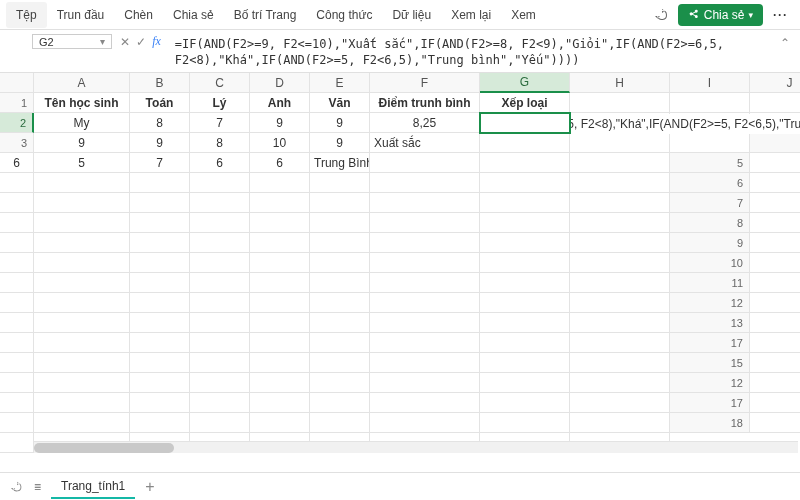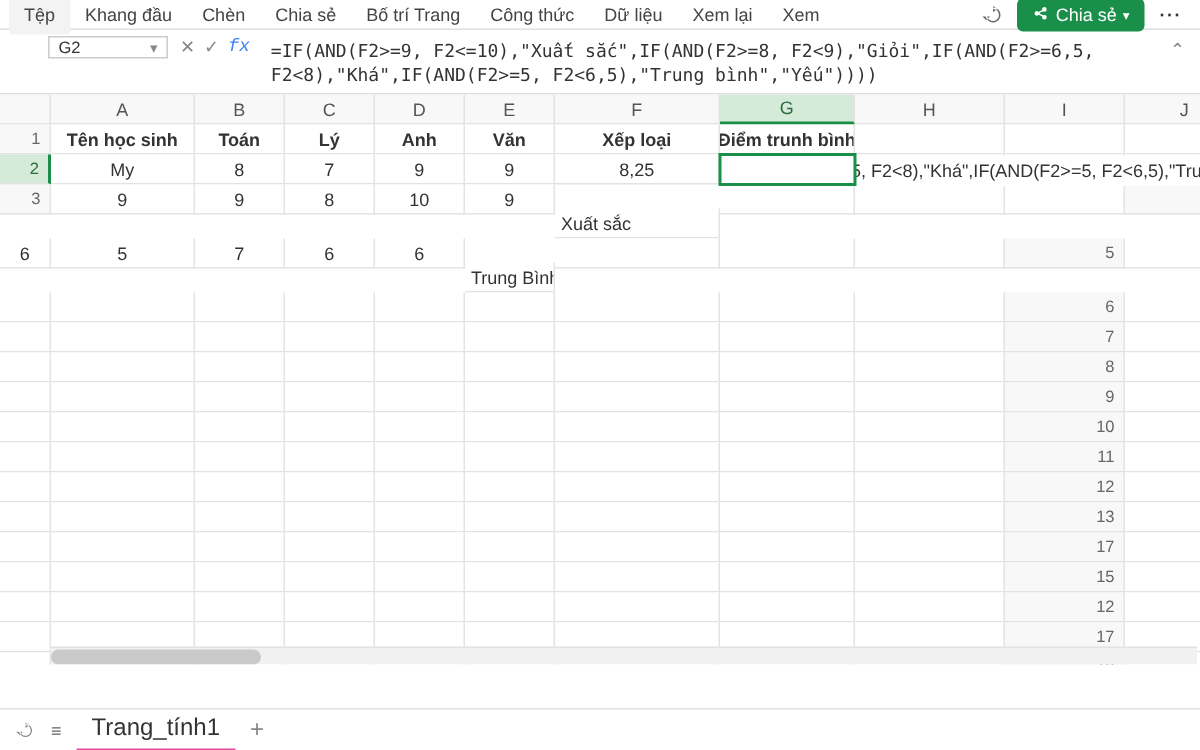--- a/index.html
+++ b/index.html
@@ -1,59 +1,59 @@
 <!DOCTYPE html>
 <html><head>
 <meta charset="utf-8">
 <style>
   * { box-sizing: border-box; margin: 0; padding: 0; }
   html, body { width: 800px; height: 500px; font-family: "Segoe UI", Arial, sans-serif; font-size: 12px; color: #333; background: #fff; overflow: hidden; }
-  .menubar { display: flex; align-items: center; height: 20px; padding: 0 6px; background: #fff; border-bottom: 1px solid #e0e0e0; }
+  .menubar { display: flex; align-items: center; height: 30px; padding: 0 6px; background: #fff; border-bottom: 1px solid #e0e0e0; }
   .menubar .tab { padding: 6px 10px; color: #444; cursor: pointer; }
   .menubar .tab.active { background: #f3f3f3; border-radius: 3px; }
   .menubar .spacer { flex: 1; }
   .menubar .icon-btn { width: 24px; height: 24px; display: flex; align-items: center; justify-content: center; cursor: pointer; }
   .share-btn { background: #1a8f4a; color: #fff; padding: 4px 10px; border-radius: 4px; display: flex; align-items: center; gap: 4px; cursor: pointer; margin: 0 4px; }
   .ellipsis-btn { padding: 4px 6px; cursor: pointer; font-weight: bold; letter-spacing: 1px; }
   .formula-row { display: flex; align-items: flex-start; padding: 4px 6px; border-bottom: 1px solid #e0e0e0; min-height: 40px; }
   .namebox { width: 80px; height: 15px; border: 1px solid #ccc; font-size: 11px; padding: 2px 6px; display: flex; align-items: center; justify-content: space-between; background: #fff; margin-left: 26px; }
   .namebox .chev { color: #888; font-size: 10px; }
   .fx-icons { display: flex; align-items: center; gap: 6px; margin: 0 8px; color: #888; }
   .fx-icons span { cursor: pointer; }
-  .fx-label { font-style: italic; font-family: Liberation Mono, monospace; color: #3b82f6; margin-right: 6px; }
+  .fx-label { font-style: italic; font-family: Liberation Serif, serif; color: #3b82f6; margin-right: 6px; }
   .formula-text { flex: 1; font-family: Consolas, monospace; font-size: 12px; line-height: 16px; color: #333; white-space: pre-wrap; padding-top: 2px; }
   .formula-expand { color: #888; padding: 2px 4px; cursor: pointer; align-self: flex-start; }
   .sheet-area { position: relative; height: 380px; overflow: hidden; }
   .grid { display: grid; grid-template-columns: 34px 96px 60px 60px 60px 60px 110px 90px 100px 80px 80px; }
   .hdr, .rowhdr, .cell { border-right: 1px solid #e3e3e3; border-bottom: 1px solid #e3e3e3; height: 20px; display: flex; align-items: center; justify-content: center; font-size: 12px; background: #fff; }
   .hdr { background: #f8f8f8; color: #555; font-weight: normal; }
   .rowhdr { background: #f8f8f8; color: #666; font-size: 11px; justify-content: flex-end; padding-right: 6px; }
   .corner { background: #f8f8f8; }
   .cell { padding: 0 4px; overflow: hidden; white-space: nowrap; }
   .cell.bold { font-weight: 600; }
-  .cell.left { justify-content: flex-start; margin-top: 16px; }
+  .cell.left { justify-content: flex-start; }
   .hdr.sel { background: #d6ead9; color: #2a6b3d; border-bottom: 2px solid #1a8f4a; }
   .rowhdr.sel { background: #d6ead9; color: #2a6b3d; border-right: 2px solid #1a8f4a; }
   .cell.active { outline: 2px solid #1a8f4a; outline-offset: -1px; background: #fff; position: relative; z-index: 2; }
   .overflow-text { position: absolute; top: 41px; left: 480px; height: 20px; display: flex; align-items: center; font-size: 12px; white-space: nowrap; background: #fff; z-index: 1; padding-left: 2px; }
   .hscroll { position: absolute; left: 34px; right: 2px; bottom: 0; height: 12px; background: #f1f1f1; border-top: 1px solid #e3e3e3; }
   .hscroll .thumb { position: absolute; left: 0; top: 1px; width: 140px; height: 10px; background: #c9c9c9; border-radius: 5px; }
   .tabstrip { position: absolute; left: 0; right: 0; bottom: 0; height: 28px; display: flex; align-items: center; border-top: 1px solid #e0e0e0; background: #fff; padding-left: 10px; gap: 10px; }
   .tabstrip .hist { color: #888; cursor: pointer; }
   .tabstrip .menuico { color: #666; cursor: pointer; }
-  .tabstrip .sheet-tab { padding: 4px 10px; border-bottom: 2px solid #ec4899; font-size: 16px; cursor: pointer; }
+  .tabstrip .sheet-tab { padding: 4px 10px; border-bottom: 2px solid #14b8a6; font-size: 12px; cursor: pointer; }
   .tabstrip .add { color: #888; font-size: 16px; cursor: pointer; }
   svg { display: block; }
 </style>
 </head>
 <body>
 
 <div class="menubar">
   <div class="tab active">Tệp</div>
-  <div class="tab">Khang đầu</div>
+  <div class="tab">Trun đầu</div>
   <div class="tab">Chèn</div>
   <div class="tab">Chia sẻ</div>
   <div class="tab">Bố trí Trang</div>
   <div class="tab">Công thức</div>
   <div class="tab">Dữ liệu</div>
   <div class="tab">Xem lại</div>
   <div class="tab">Xem</div>
   <div class="spacer"></div>
   <div class="icon-btn">
     <svg width="16" height="16" viewBox="0 0 16 16">
@@ -96,22 +96,22 @@
       <div class="hdr sel">G</div>
       <div class="hdr">H</div>
       <div class="hdr">I</div>
       <div class="hdr">J</div>
       <div class="rowhdr">1</div>
       <div class="cell bold">Tên học sinh</div>
       <div class="cell bold">Toán</div>
       <div class="cell bold">Lý</div>
       <div class="cell bold">Anh</div>
       <div class="cell bold">Văn</div>
+      <div class="cell bold">Điểm trunh bình</div>
       <div class="cell bold">Xếp loại</div>
-      <div class="cell bold">Điểm trunh bình</div>
       <div class="cell"></div>
       <div class="cell"></div>
       <div class="cell"></div>
       <div class="rowhdr sel">2</div>
       <div class="cell">My</div>
       <div class="cell">8</div>
       <div class="cell">7</div>
       <div class="cell">9</div>
       <div class="cell">9</div>
       <div class="cell">8,25</div>

